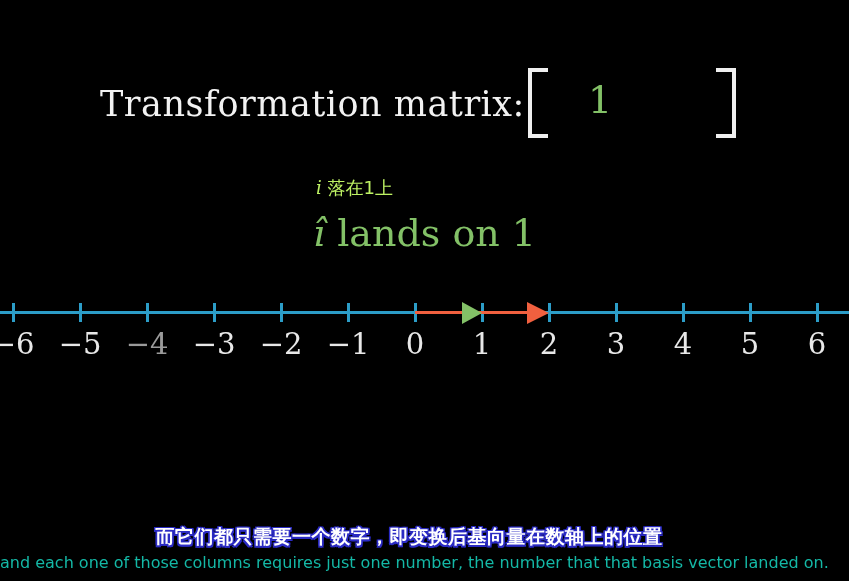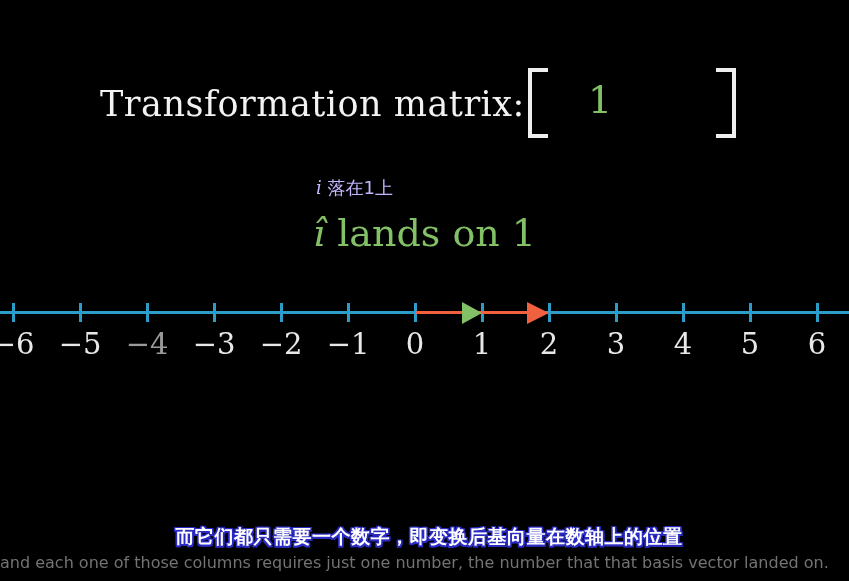--- a/index.html
+++ b/index.html
@@ -79,21 +79,21 @@
 
   
   .ihat-zh {
     position: absolute;
     left: 0;
     top: 176px;
     width: 709px;
     text-align: center;
     font-family: "DejaVu Sans", sans-serif;
     font-size: 18px;
-    color: #c4b5fd;
+    color: #bef264;
     white-space: nowrap;
   }
   .ihat-zh .ital {
     font-family: "DejaVu Serif", serif;
     font-style: italic;
     font-size: 18px;
   }
   .ihat-en {
     position: absolute;
     left: 0;
@@ -172,31 +172,30 @@
     font-size: 19px;
     font-weight: bold;
     color: #ffffff;
     letter-spacing: 0.5px;
     white-space: nowrap;
     text-shadow:
       -1.5px 0 #2b2bc4, 1.5px 0 #2b2bc4,
       0 -1.5px #2b2bc4, 0 1.5px #2b2bc4,
       -1.5px -1.5px #2b2bc4, 1.5px -1.5px #2b2bc4,
       -1.5px 1.5px #2b2bc4, 1.5px 1.5px #2b2bc4;
-    margin-left: 20px;
   }
   .sub-en {
     position: absolute;
     left: 0;
     top: 553px;
     width: 807px;
     text-align: center;
     font-family: "DejaVu Sans", sans-serif;
     font-size: 16px;
-    color: #737373;
+    color: #14b8a6;
     white-space: nowrap;
     text-shadow: 0 0 2px #000, 1px 1px 1px #000;
   }
   .bottom-edge {
     position: absolute;
     left: 0;
     top: 578px;
     width: 849px;
     height: 3px;
     background: #000;

